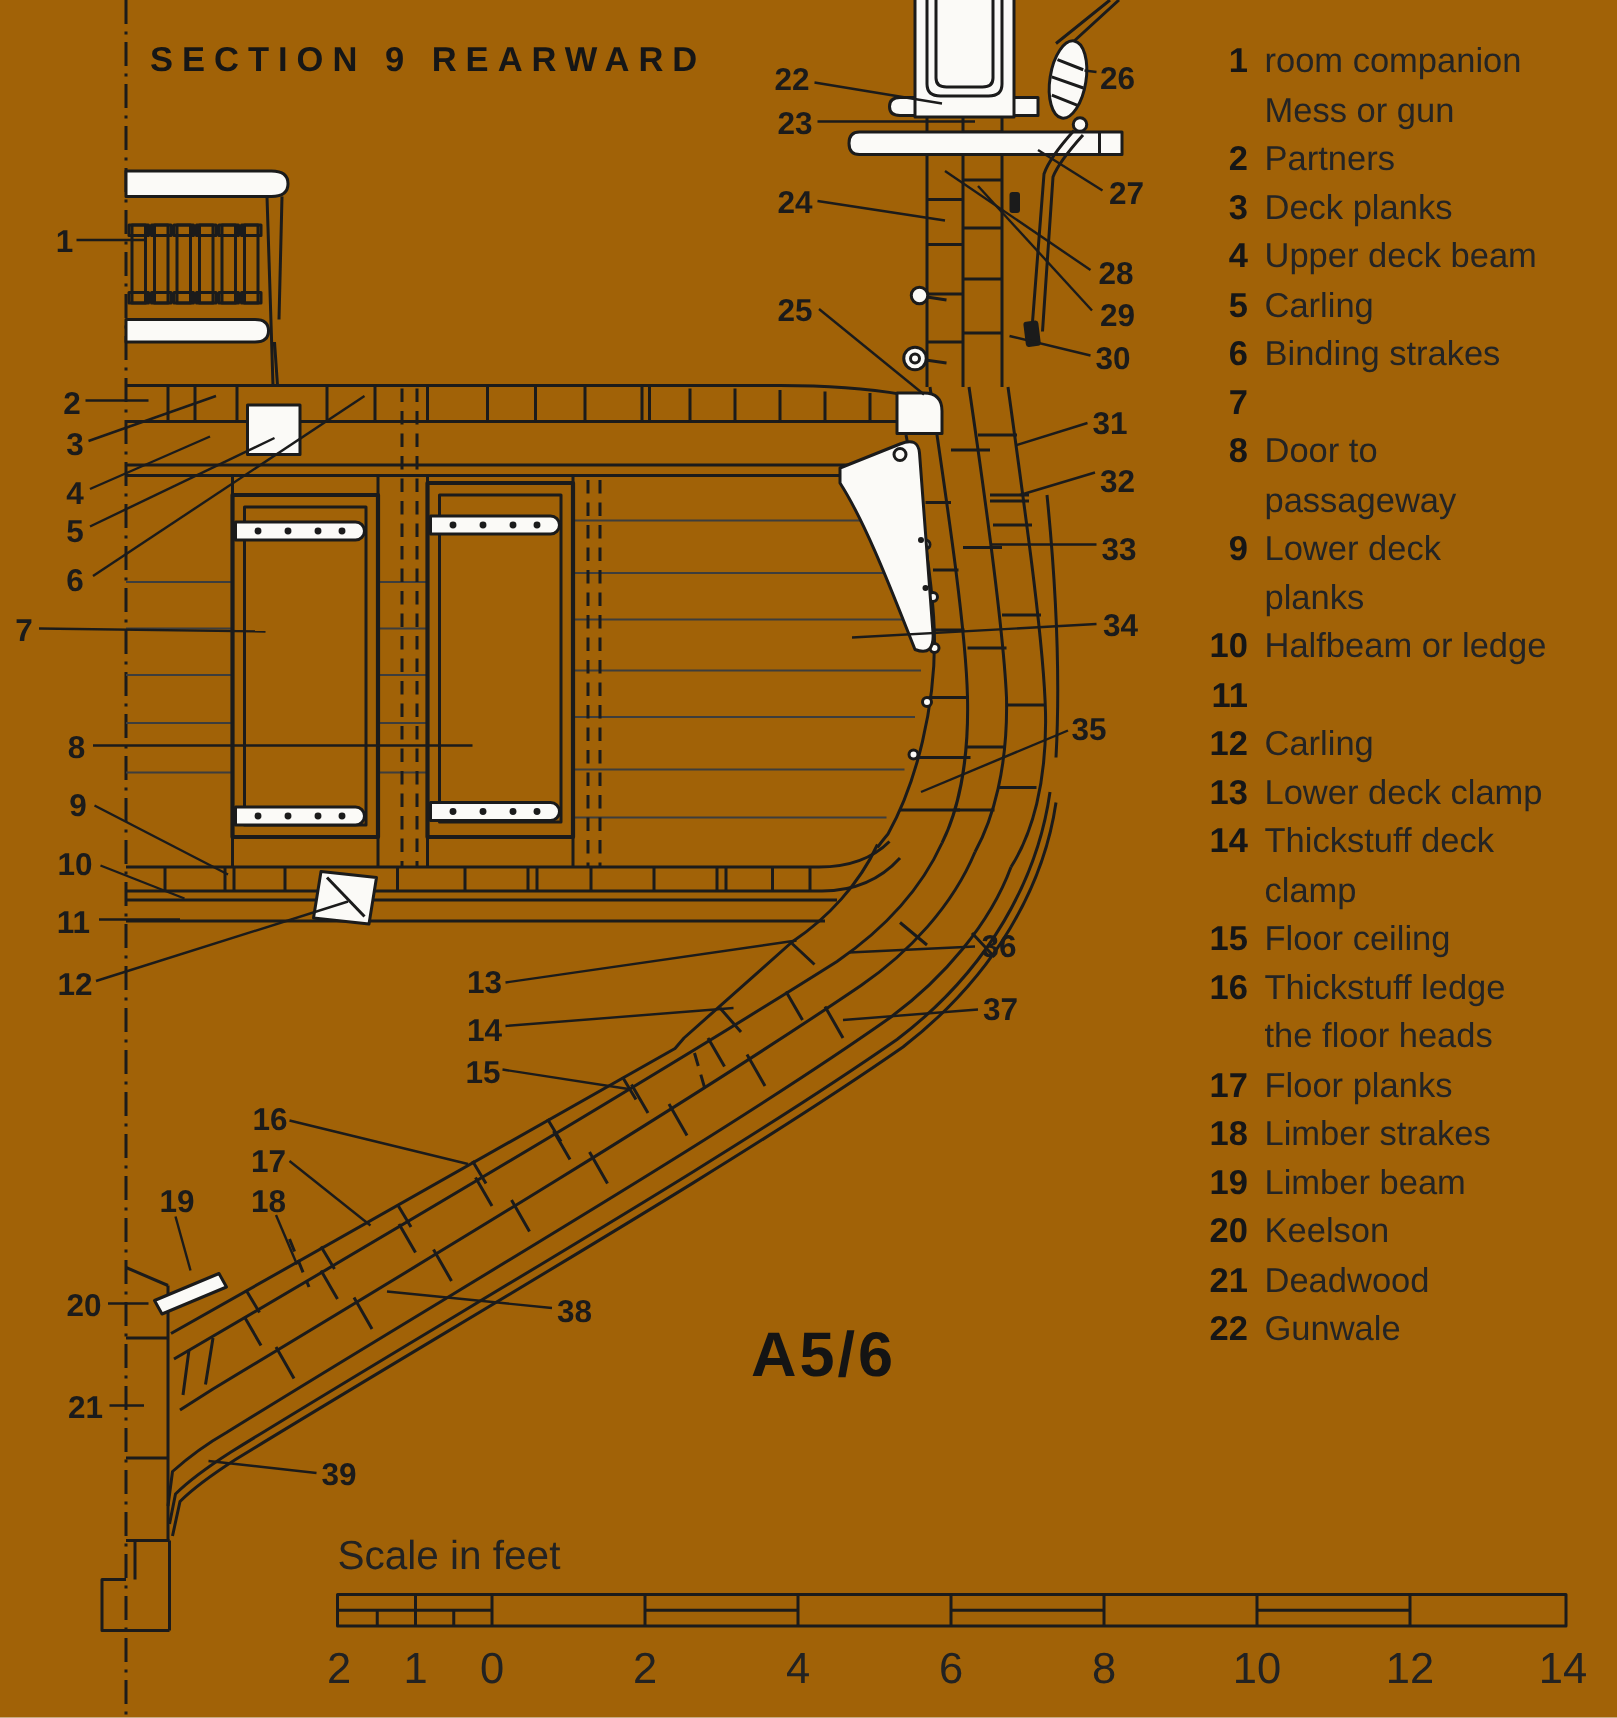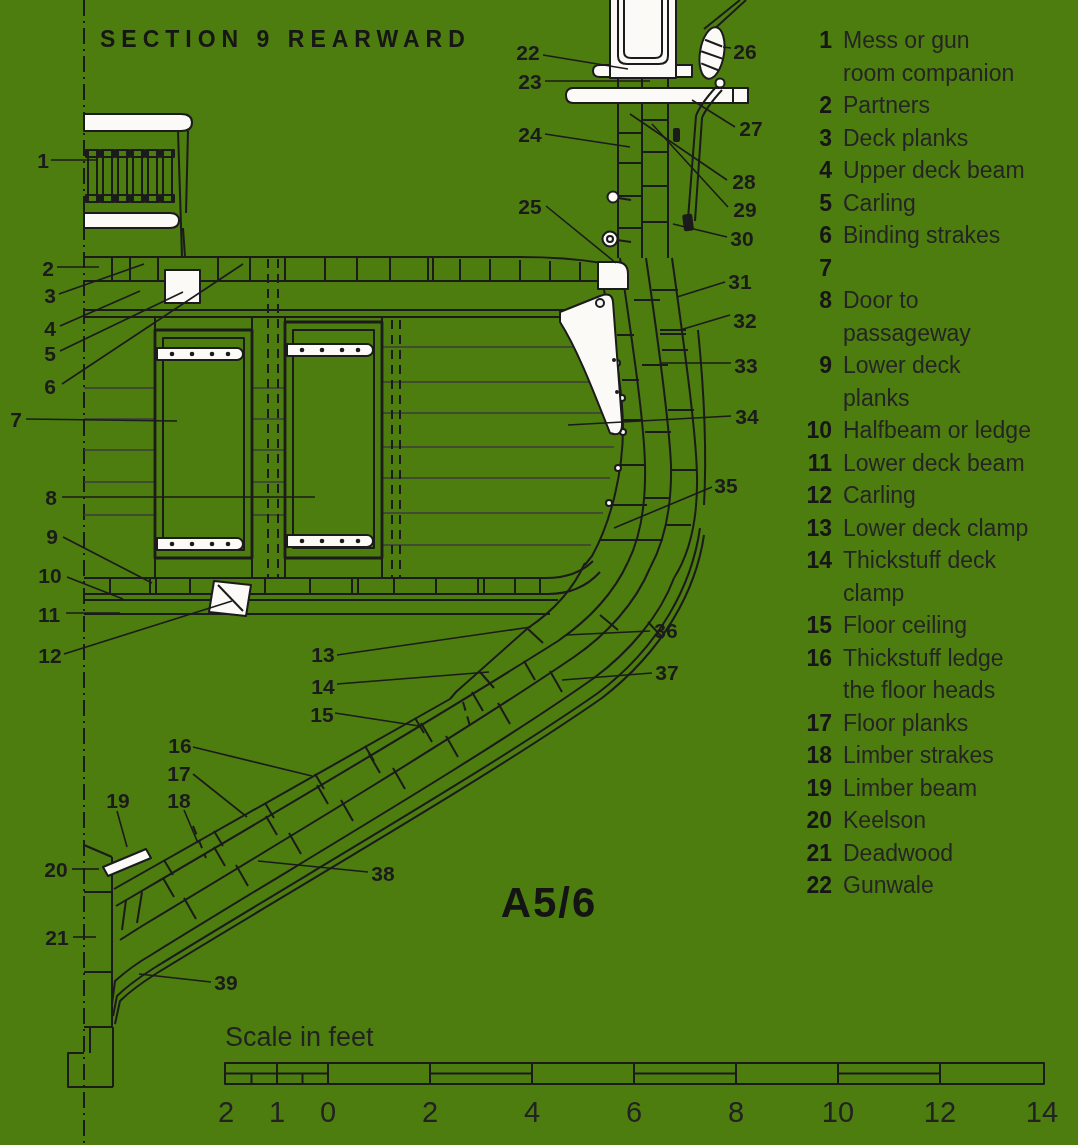--- a/index.html
+++ b/index.html
@@ -1,16 +1,16 @@
 <!DOCTYPE html>
 <html><head>
 <meta charset="utf-8">
 <style>
   html,body{margin:0;padding:0;background:#e8e8e4;}
-  .page{position:relative;width:1078px;height:1145px;background:#4d7c0f;overflow:hidden;
+  .page{position:relative;width:1078px;height:1145px;background:#a16207;overflow:hidden;
         font-family:"Liberation Sans",sans-serif;}
   svg{position:absolute;left:0;top:0;display:block;}
   
   .s1{stroke:#3d3d3d;stroke-width:1.3;fill:none;}
   .s2{stroke:#1b1b1b;stroke-width:2;fill:none;stroke-linejoin:round;}
   .s3{stroke:#1b1b1b;stroke-width:2.8;fill:none;stroke-linejoin:round;}
   .wf{fill:#fbfaf7;}
   .blk{fill:#1b1b1b;}
   .dash{stroke-dasharray:9 6;}
   .cdash{stroke-dasharray:16 5 2 5;}
@@ -290,22 +290,22 @@
         <line x1="211" y1="982" x2="139" y2="974" class="leader"></line>
         <text x="226" y="990" class="plabel">39</text>
       </g>
 </svg>
 
 <div id="legend">
   <div id="legend-items">
         <div class="lrow">
           <span class="lnum">1</span>
           <span class="ltext">
+            <div>room companion</div>
             <div>Mess or gun</div>
-            <div>room companion</div>
           </span>
         </div>
         <div class="lrow">
           <span class="lnum">2</span>
           <span class="ltext">
             <div>Partners</div>
           </span>
         </div>
         <div class="lrow">
           <span class="lnum">3</span>
@@ -349,23 +349,20 @@
           </span>
         </div>
         <div class="lrow">
           <span class="lnum">10</span>
           <span class="ltext">
             <div>Halfbeam or ledge</div>
           </span>
         </div>
         <div class="lrow">
           <span class="lnum">11</span>
-          <span class="ltext">
-            <div>Lower deck beam</div>
-          </span>
         </div>
         <div class="lrow">
           <span class="lnum">12</span>
           <span class="ltext">
             <div>Carling</div>
           </span>
         </div>
         <div class="lrow">
           <span class="lnum">13</span>
           <span class="ltext">

